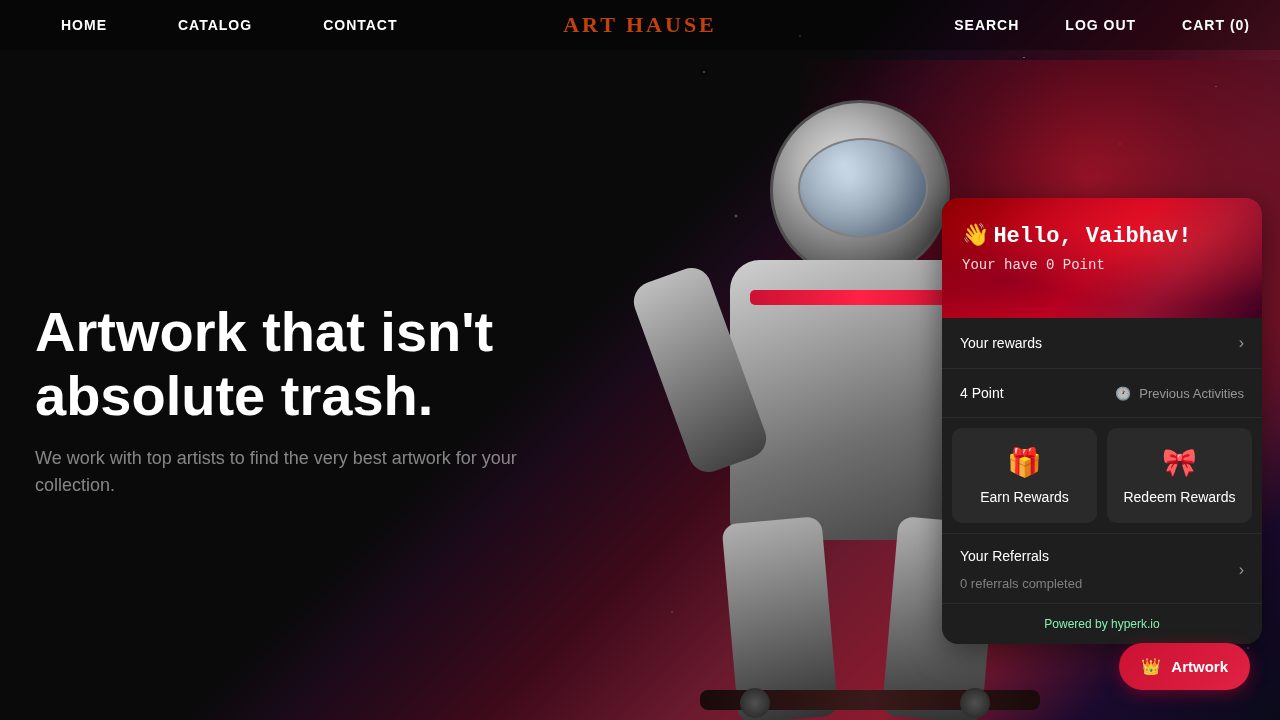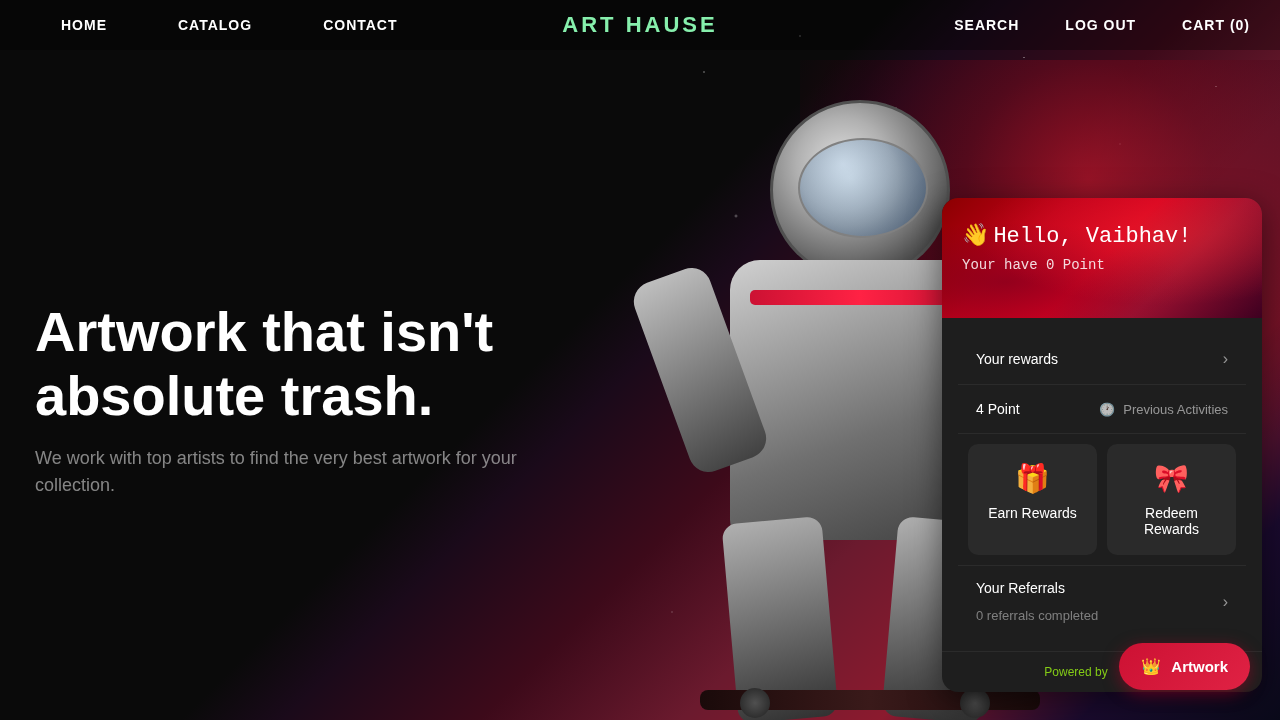--- a/index.html
+++ b/index.html
@@ -251,24 +251,25 @@
       margin-left: 31px;
     }
 
     .nav-center {
       position: absolute;
       left: 50%;
       transform: translateX(-50%);
     }
 
     .brand-title {
-      color: #86efac;
+      color: #c2410c;
       font-size: 22px;
       font-weight: 700;
       letter-spacing: 3px;
+      font-family: Liberation Serif, serif;
     }
 
     .nav-right {
       display: flex;
       gap: 15px;
       align-items: center;
     }
 
     
     .hero-text {
@@ -321,39 +322,39 @@
       position: absolute;
       top: 0; left: 0; right: 0; bottom: 0;
       background: radial-gradient(ellipse at 70% 30%, rgba(255,50,50,0.4) 0%, transparent 60%),
                   radial-gradient(ellipse at 20% 70%, rgba(100,0,30,0.5) 0%, transparent 50%);
     }
 
     .rewards-greeting {
       position: relative;
       color: #ffffff;
       font-size: 22px;
-      font-weight: 400;
+      font-weight: 700;
       font-family: 'Courier New', monospace;
       margin-bottom: 8px;
     }
 
     .wave-icon {
       display: inline-block;
       margin-right: 4px;
     }
 
     .rewards-points {
       position: relative;
       color: rgba(255,255,255,0.85);
       font-size: 14px;
       font-family: 'Courier New', monospace;
     }
 
     .rewards-body {
-      padding: 16px;
+      padding: 0;
     }
 
     .rewards-row {
       display: flex;
       align-items: center;
       justify-content: space-between;
       padding: 16px 18px;
       border-bottom: 1px solid rgba(255,255,255,0.06);
       cursor: pointer;
       transition: background 0.15s;
@@ -443,23 +444,22 @@
       border-top: 1px solid rgba(255,255,255,0.06);
       text-align: center;
     }
 
     .powered-by {
       color: rgba(180,180,180,0.7);
       font-size: 12px;
     }
 
     .powered-by span {
-      color: #84cc16;
+      color: #86efac;
       cursor: pointer;
-      margin-left: 41px;
     }
 
     
     .rewards-button {
       position: absolute;
       bottom: 30px;
       right: 30px;
       background: linear-gradient(135deg, #cc1133, #e02244);
       color: #ffffff;
       border: none;

